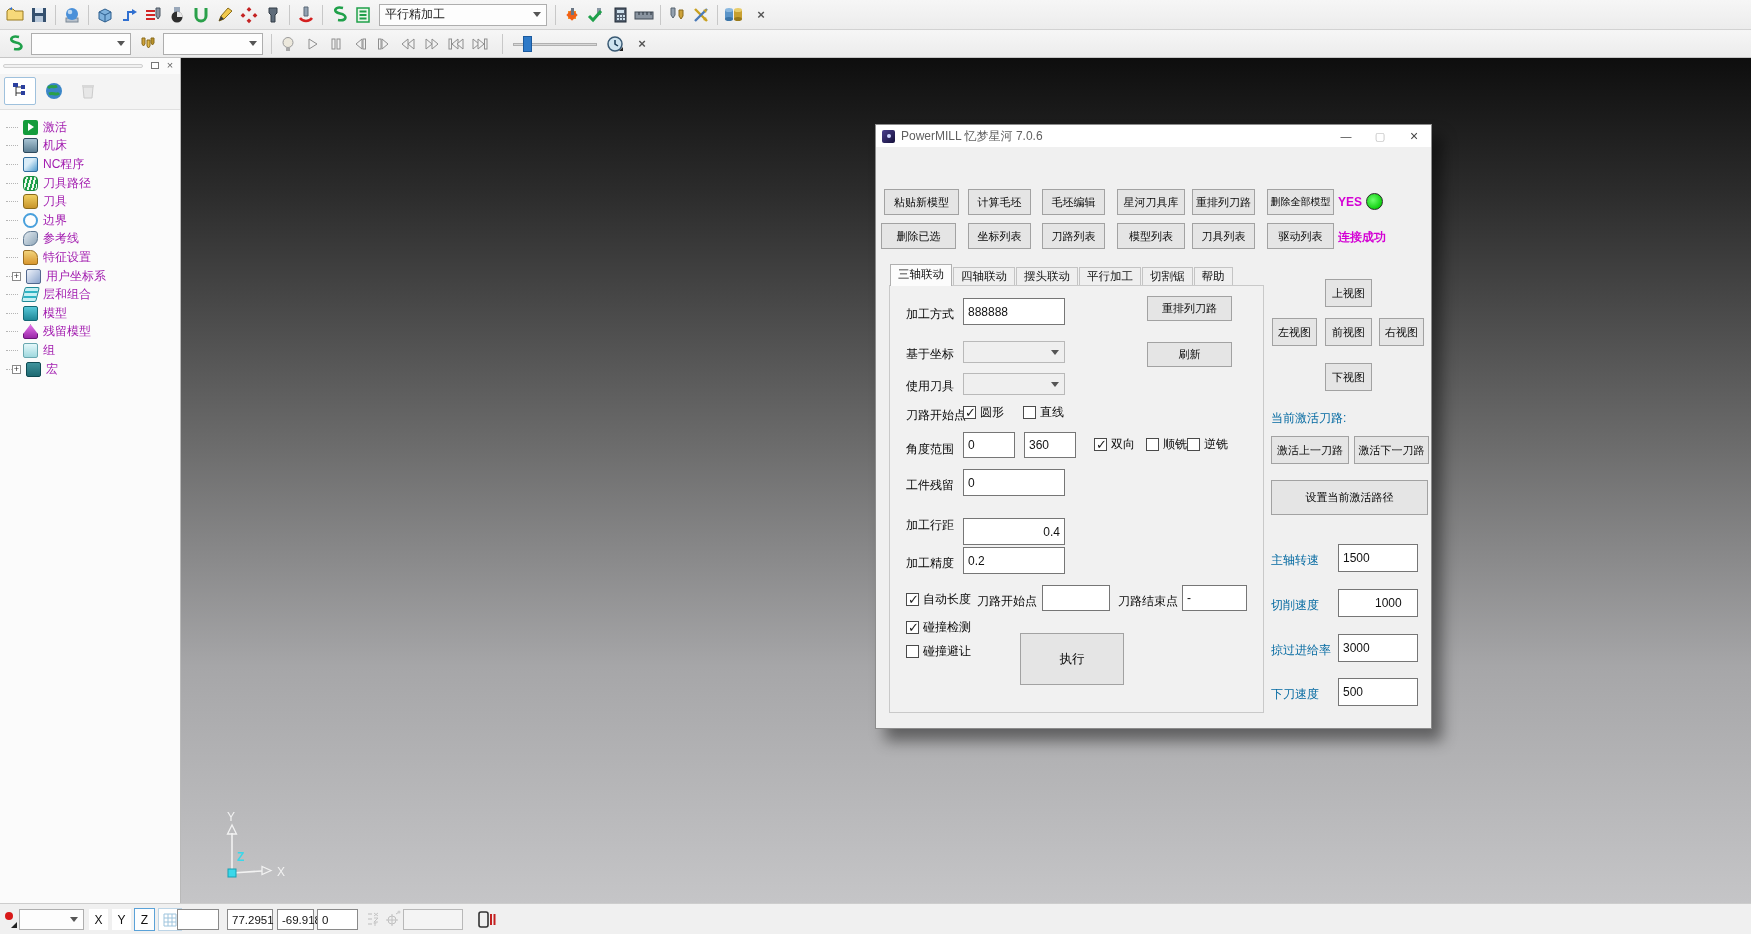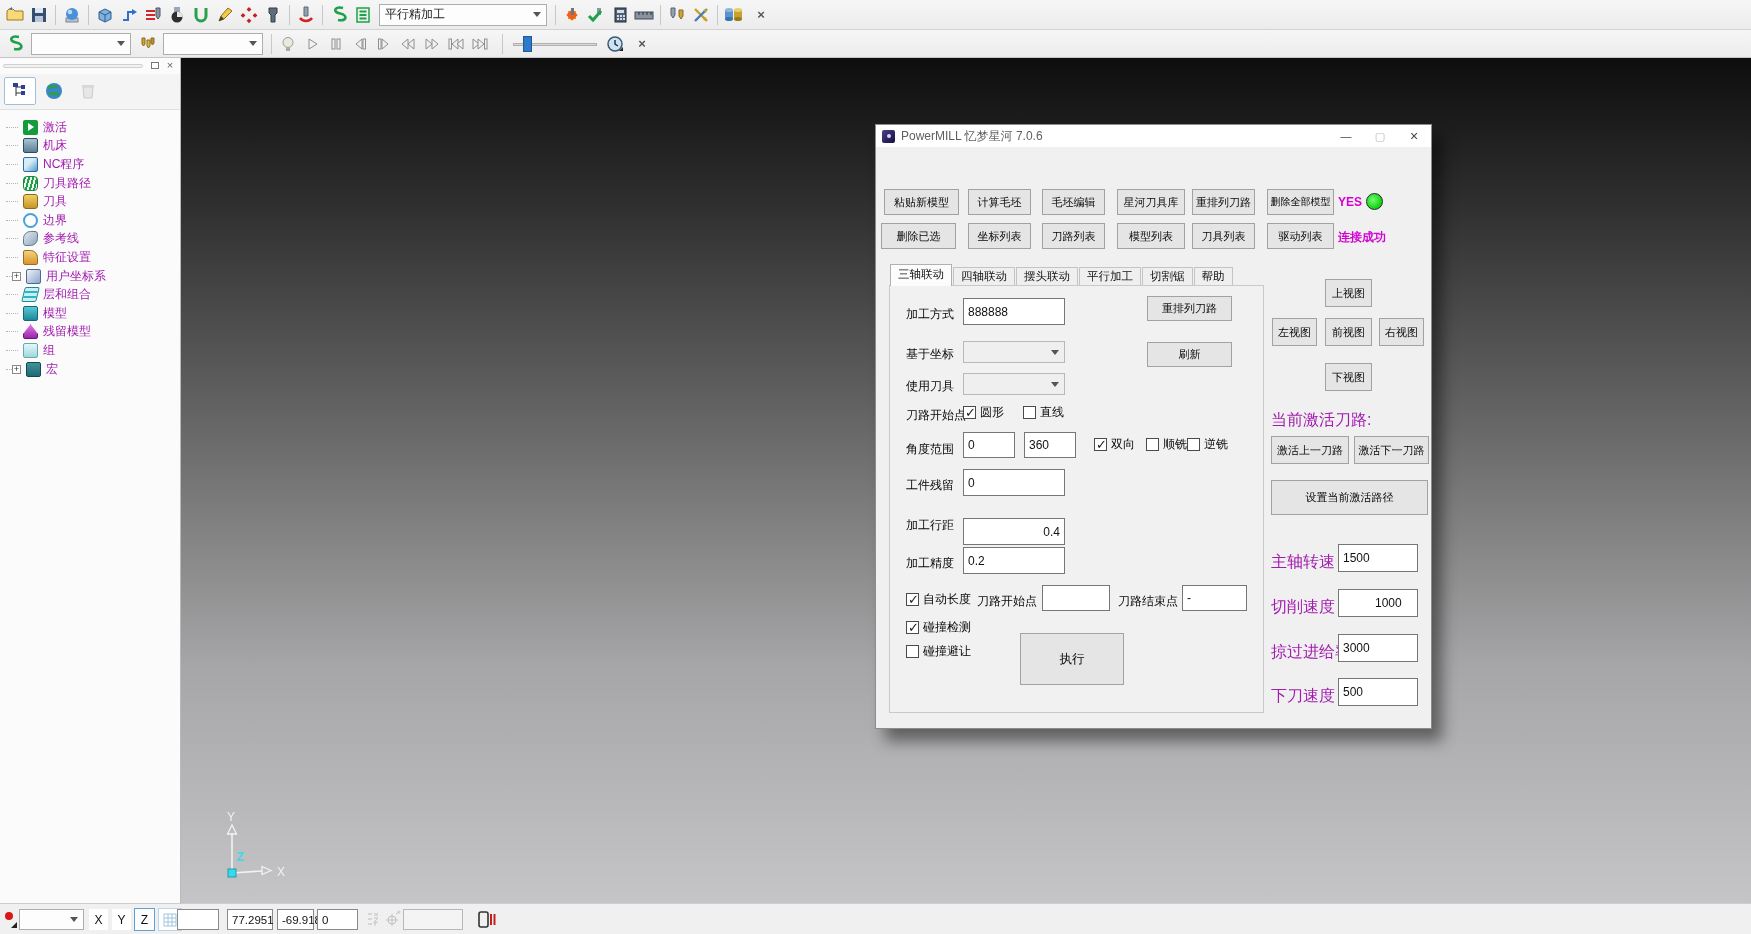--- a/index.html
+++ b/index.html
@@ -87,21 +87,21 @@
   .tpanel{position:absolute;left:13px;top:160px;width:375px;height:428px;border:1px solid #c9c9c9;background:#f1f1f1}
   .flabel{position:absolute;font-size:12px;color:#090909;white-space:nowrap}
   .tin{position:absolute;border:1px solid #767676;background:#fff;font:12px "Liberation Sans","DejaVu Sans",sans-serif;
     padding:0 4px;color:#111;outline:none}
   .fcombo{position:absolute;background:#efefef;border:1px solid #b9b9b9;display:flex;align-items:center;
     justify-content:flex-end;padding-right:5px}
   .cb{position:absolute;display:flex;align-items:center;gap:4px;font-size:12px;color:#090909;white-space:nowrap}
   .cb .box{width:13px;height:13px;background:#fff;border:1px solid #4a4a4a;position:relative;flex:0 0 13px}
   .cb.on .box::after{content:"✓";position:absolute;left:1px;top:-2px;font-size:13px;font-weight:bold;color:#1a1a1a}
   .exec{font-size:12.5px}
-  .rlabel{position:absolute;font-size:16px;color:#a21caf;white-space:nowrap}
+  .rlabel{position:absolute;font-size:12px;color:#0369a1;white-space:nowrap}
 
   
   .sbar{position:absolute;left:0;top:903px;width:1751px;height:31px;background:#f0f0f0;border-top:1px solid #cdcdcd}
   .sfield{position:absolute;top:5px;height:21px;background:#fff;border:1px solid #8a8a8a;font-size:11.5px;
     display:flex;align-items:center;padding:0 4px;color:#111}
   .axbtn{position:absolute;top:4px;width:21px;height:23px;background:#fff;border:1px solid #f0f0f0;
     display:flex;align-items:center;justify-content:center;font-size:12px;color:#111}
   .axbtn.focus{border:1px solid #5aa2d8;background:#fdfeff}
   .corner{position:absolute;left:2px;top:6px;width:15px;height:20px}
   .corner .dot{position:absolute;left:3px;top:2px;width:8px;height:8px;border-radius:50%;background:#d81818}

